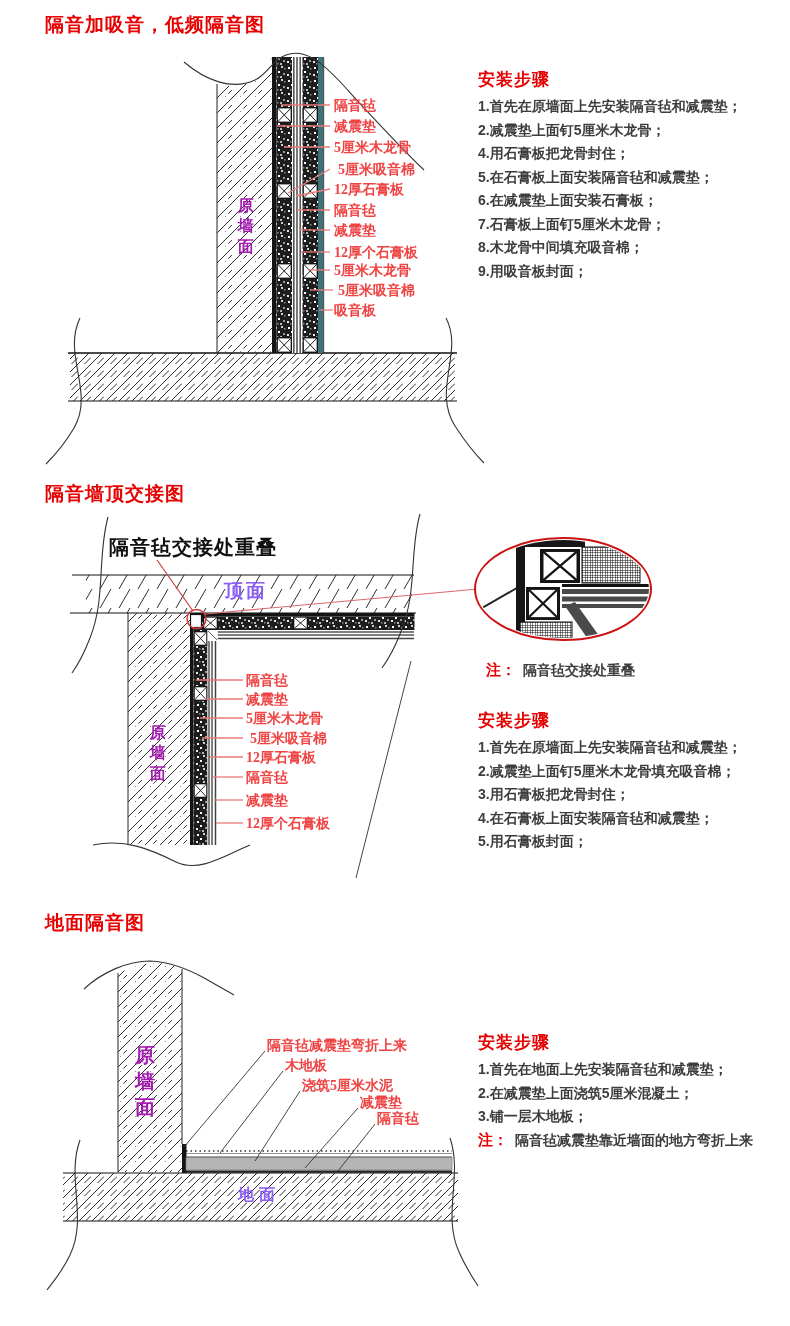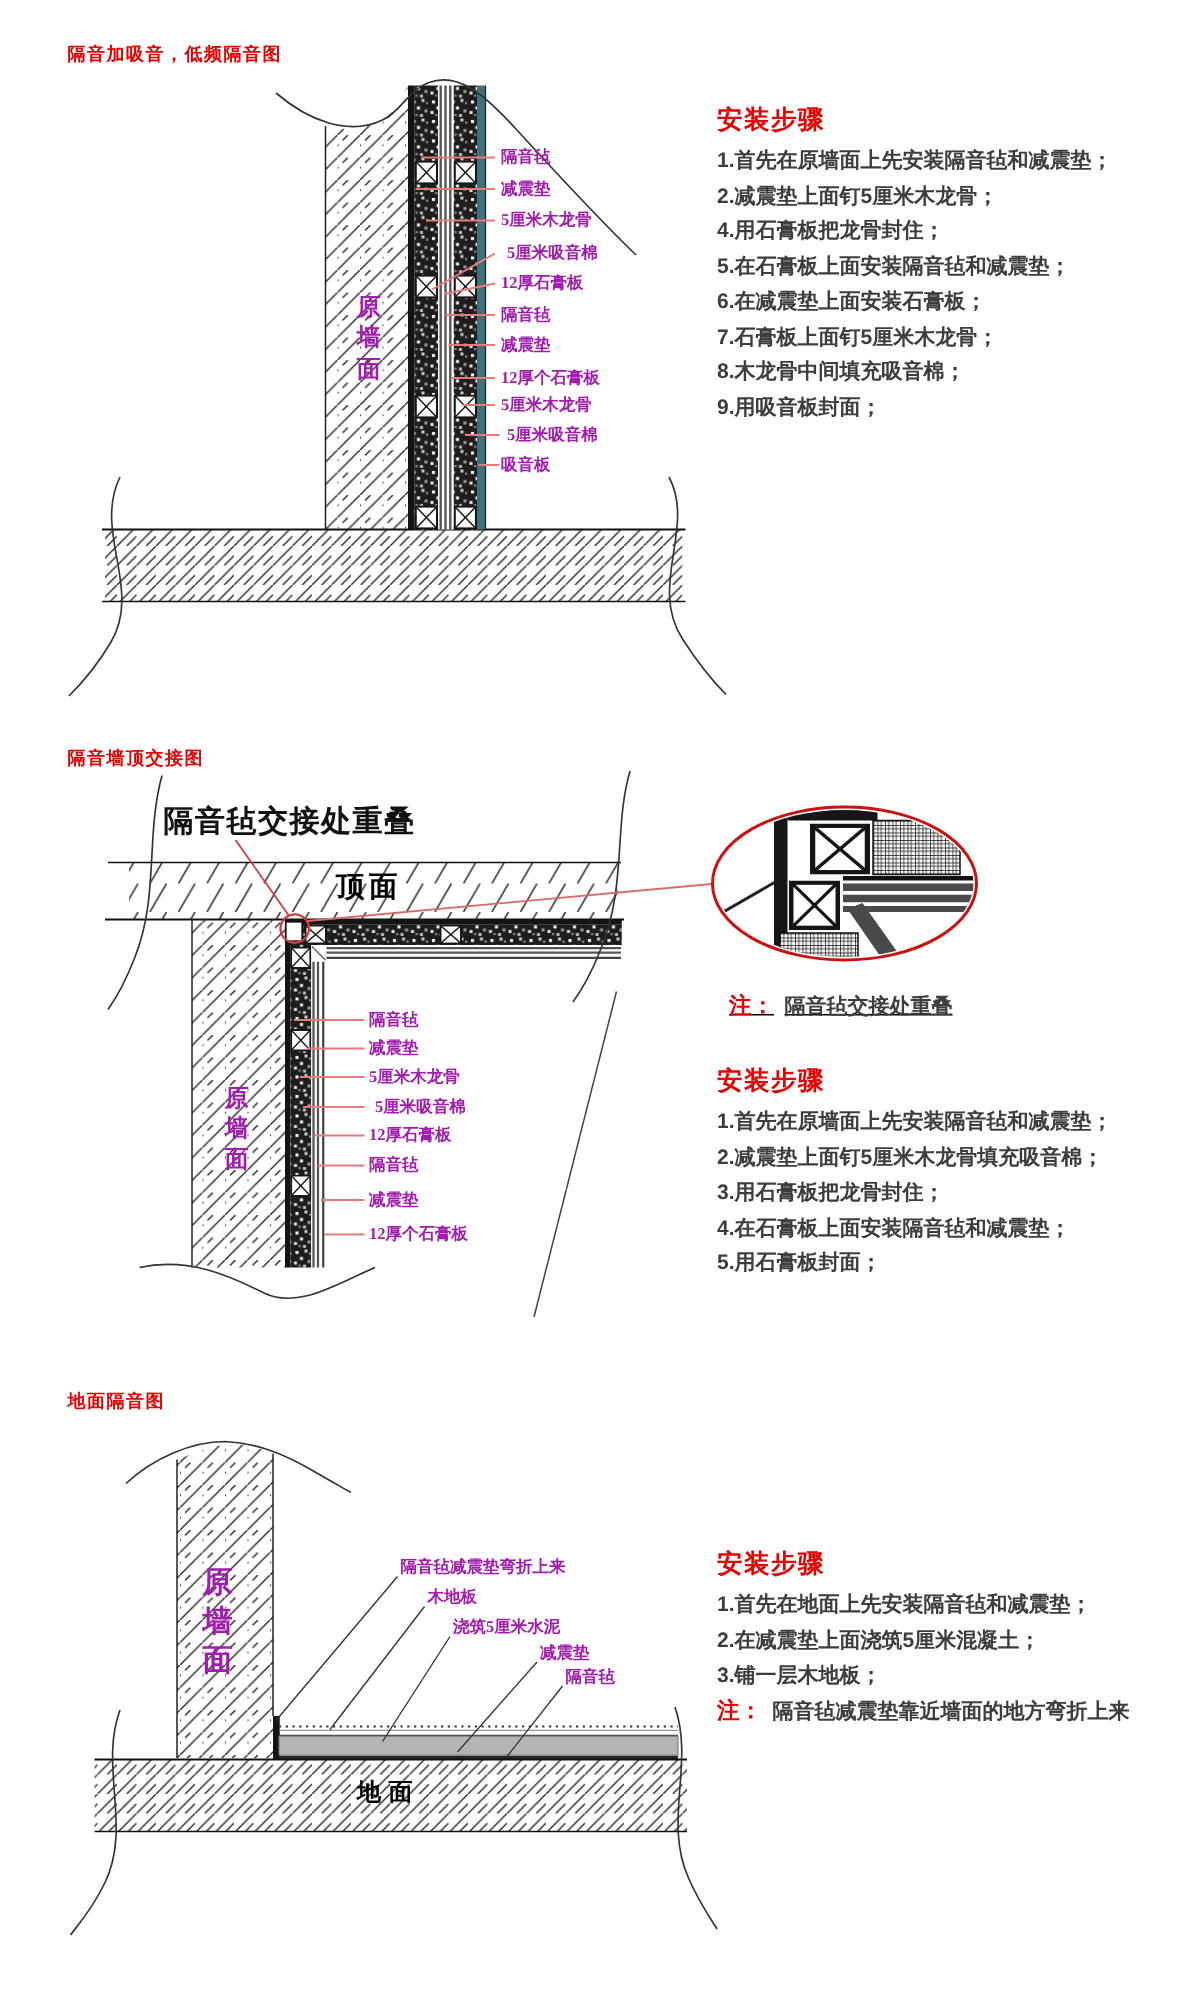--- a/index.html
+++ b/index.html
@@ -1,35 +1,35 @@
 <!DOCTYPE html>
 <html><head>
 <meta charset="utf-8">
 <style>
   html,body{margin:0;padding:0;background:#fff;}
   .page{position:relative;width:790px;height:1326px;background:#fff;overflow:hidden;
         font-family:"Liberation Sans","DejaVu Sans",sans-serif;}
   svg.layer{position:absolute;left:0;top:0;}
-  .sec-title{position:absolute;font-size:12px;font-weight:bold;color:#e60202;
-             letter-spacing:1px;white-space:nowrap;margin-top:16px;}
+  .sec-title{position:absolute;font-size:19px;font-weight:bold;color:#e60202;
+             letter-spacing:1px;white-space:nowrap;}
   .lbl{position:absolute;font-family:"Liberation Serif","DejaVu Serif",serif;
-       font-weight:bold;font-size:11px;color:#a21caf;white-space:nowrap;}
+       font-weight:bold;font-size:14px;color:#ef4444;white-space:nowrap;}
   .vtext{position:absolute;font-family:"Liberation Serif","DejaVu Serif",serif;
          font-weight:bold;color:#a21caf;width:1.1em;word-break:break-all;
          line-height:1.28;text-align:center;}
   .htext{position:absolute;font-family:"Liberation Serif","DejaVu Serif",serif;
-         font-weight:bold;color:#000000;white-space:nowrap;}
+         font-weight:bold;color:#8b5cf6;white-space:nowrap;}
   .overlap-lbl{position:absolute;font-size:20px;font-weight:bold;color:#111;
                letter-spacing:1px;white-space:nowrap;}
   .steps{position:absolute;width:312px;}
   .steps-title{font-size:17px;font-weight:bold;color:#e60202;line-height:20px;
                margin-bottom:8px;letter-spacing:1px;}
   .step{font-size:14px;font-weight:bold;color:#3d3d3d;line-height:16px;
         margin-bottom:7.5px;white-space:nowrap;}
-  .note{position:absolute;white-space:nowrap;text-decoration:underline;}
+  .note{position:absolute;white-space:nowrap;}
   .note-inline{white-space:nowrap;line-height:16px;margin-top:1px;}
   .note-prefix{font-size:15px;font-weight:bold;color:#e60202;margin-right:7px;}
   .note-text{font-size:14px;font-weight:bold;color:#3d3d3d;}
 </style>
 </head>
 <body>
 
 <div class="page">
 
   <svg width="0" height="0" style="position:absolute" aria-hidden="true">

